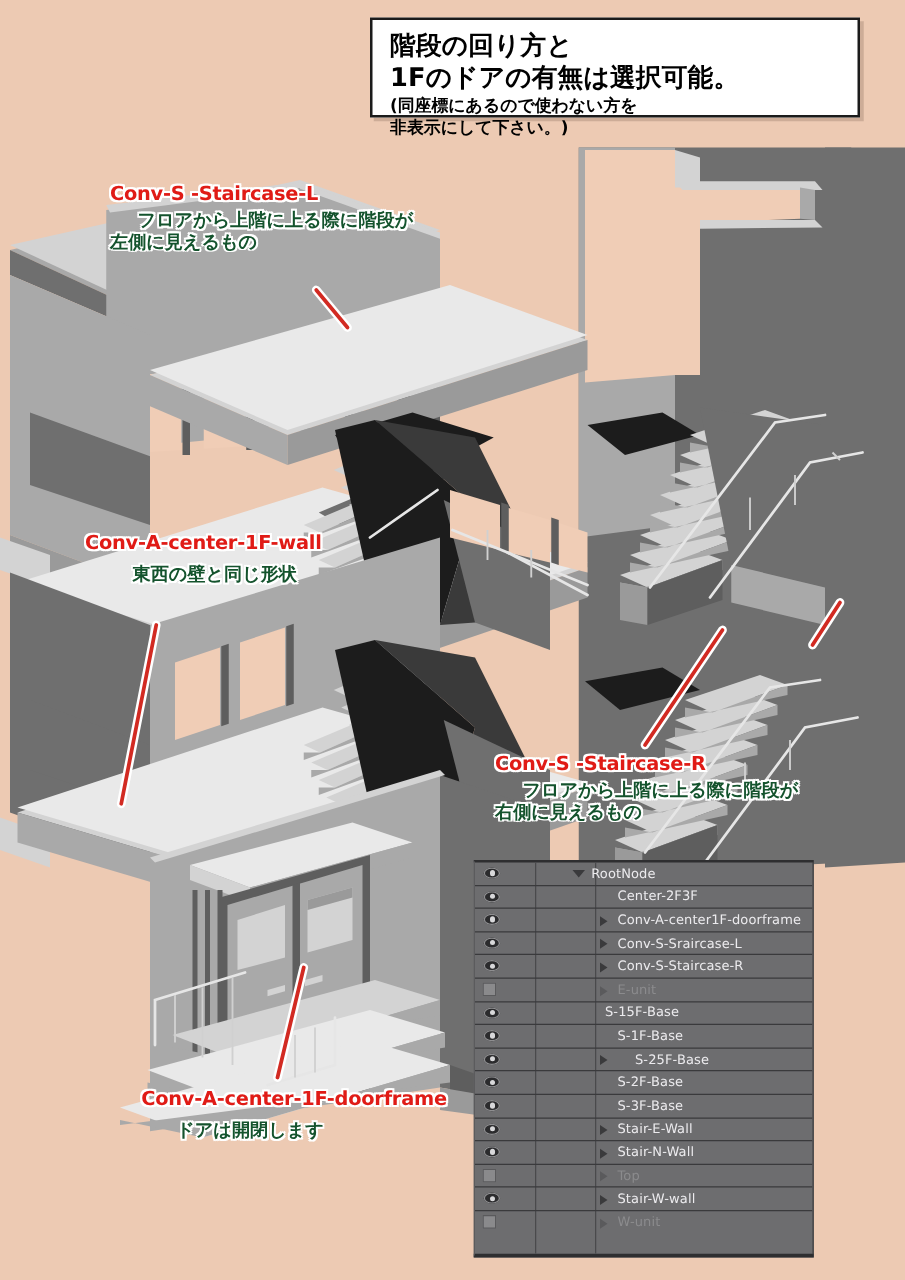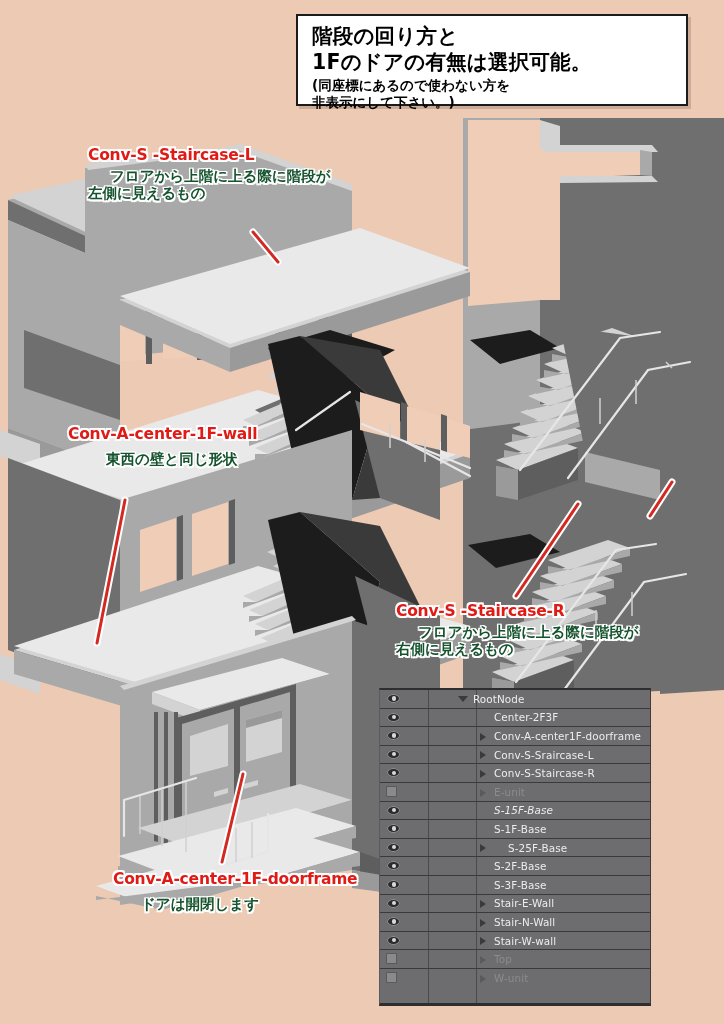--- a/index.html
+++ b/index.html
@@ -9,21 +9,21 @@
     background:#edcab3;
     font-family:"Liberation Sans","DejaVu Sans",sans-serif;
   }
   #stage{position:absolute;left:0;top:0;width:724px;height:1024px;overflow:hidden;}
 
   
   #viewport{position:absolute;left:0;top:0;width:724px;height:1024px;}
 
   
   .note-box{
-    position:absolute;left:296px;top:14px;width:392px;height:92px;
+    position:absolute;left:296px;top:14px;width:392px;height:80px;
     background:#ffffff;border:2px solid #1b1b1b;
     box-shadow:3px 3px 0 rgba(60,40,30,.18);
     box-sizing:border-box;padding:7px 10px 4px 14px;
   }
   .note-l1,.note-l2{
     font-family:"DejaVu Sans","Liberation Sans",sans-serif;
     font-size:20.5px;font-weight:700;color:#000;line-height:1.28;
     letter-spacing:.2px;white-space:nowrap;
   }
   .note-l3,.note-l4{
@@ -441,21 +441,21 @@
         <div class="ol-row off">
           <span class="ol-box"></span>
           <span class="ol-tri" style="left: 100px;"></span>
           <span class="ol-label" style="left: 114px;">E-unit</span>
         </div>
         <div class="ol-row">
           <span class="ol-eye">
             <span class="ball"></span>
             <span class="pup"></span>
           </span>
-          <span class="ol-label" style="left: 114px; font-style: italic;">S-15F-Base</span>
+          <span class="ol-label" style="left: 104px;">S-15F-Base</span>
         </div>
         <div class="ol-row">
           <span class="ol-eye">
             <span class="ball"></span>
             <span class="pup"></span>
           </span>
           <span class="ol-label" style="left: 114px;">S-1F-Base</span>
         </div>
         <div class="ol-row">
           <span class="ol-eye">
@@ -487,34 +487,34 @@
           <span class="ol-tri" style="left: 100px;"></span>
           <span class="ol-label" style="left: 114px;">Stair-E-Wall</span>
         </div>
         <div class="ol-row">
           <span class="ol-eye">
             <span class="ball"></span>
             <span class="pup"></span>
           </span>
           <span class="ol-tri" style="left: 100px;"></span>
           <span class="ol-label" style="left: 114px;">Stair-N-Wall</span>
-        </div>
-        <div class="ol-row">
-          <span class="ol-eye">
-            <span class="ball"></span>
-            <span class="pup"></span>
-          </span>
-          <span class="ol-tri" style="left: 100px;"></span>
-          <span class="ol-label" style="left: 114px;">Stair-W-wall</span>
         </div>
         <div class="ol-row off">
           <span class="ol-box"></span>
           <span class="ol-tri" style="left: 100px;"></span>
           <span class="ol-label" style="left: 114px;">Top</span>
         </div>
+        <div class="ol-row">
+          <span class="ol-eye">
+            <span class="ball"></span>
+            <span class="pup"></span>
+          </span>
+          <span class="ol-tri" style="left: 100px;"></span>
+          <span class="ol-label" style="left: 114px;">Stair-W-wall</span>
+        </div>
         <div class="ol-row off">
           <span class="ol-box"></span>
           <span class="ol-tri" style="left: 100px;"></span>
           <span class="ol-label" style="left: 114px;">W-unit</span>
         </div>
       </div>
   </div>
 
 </div>
 

